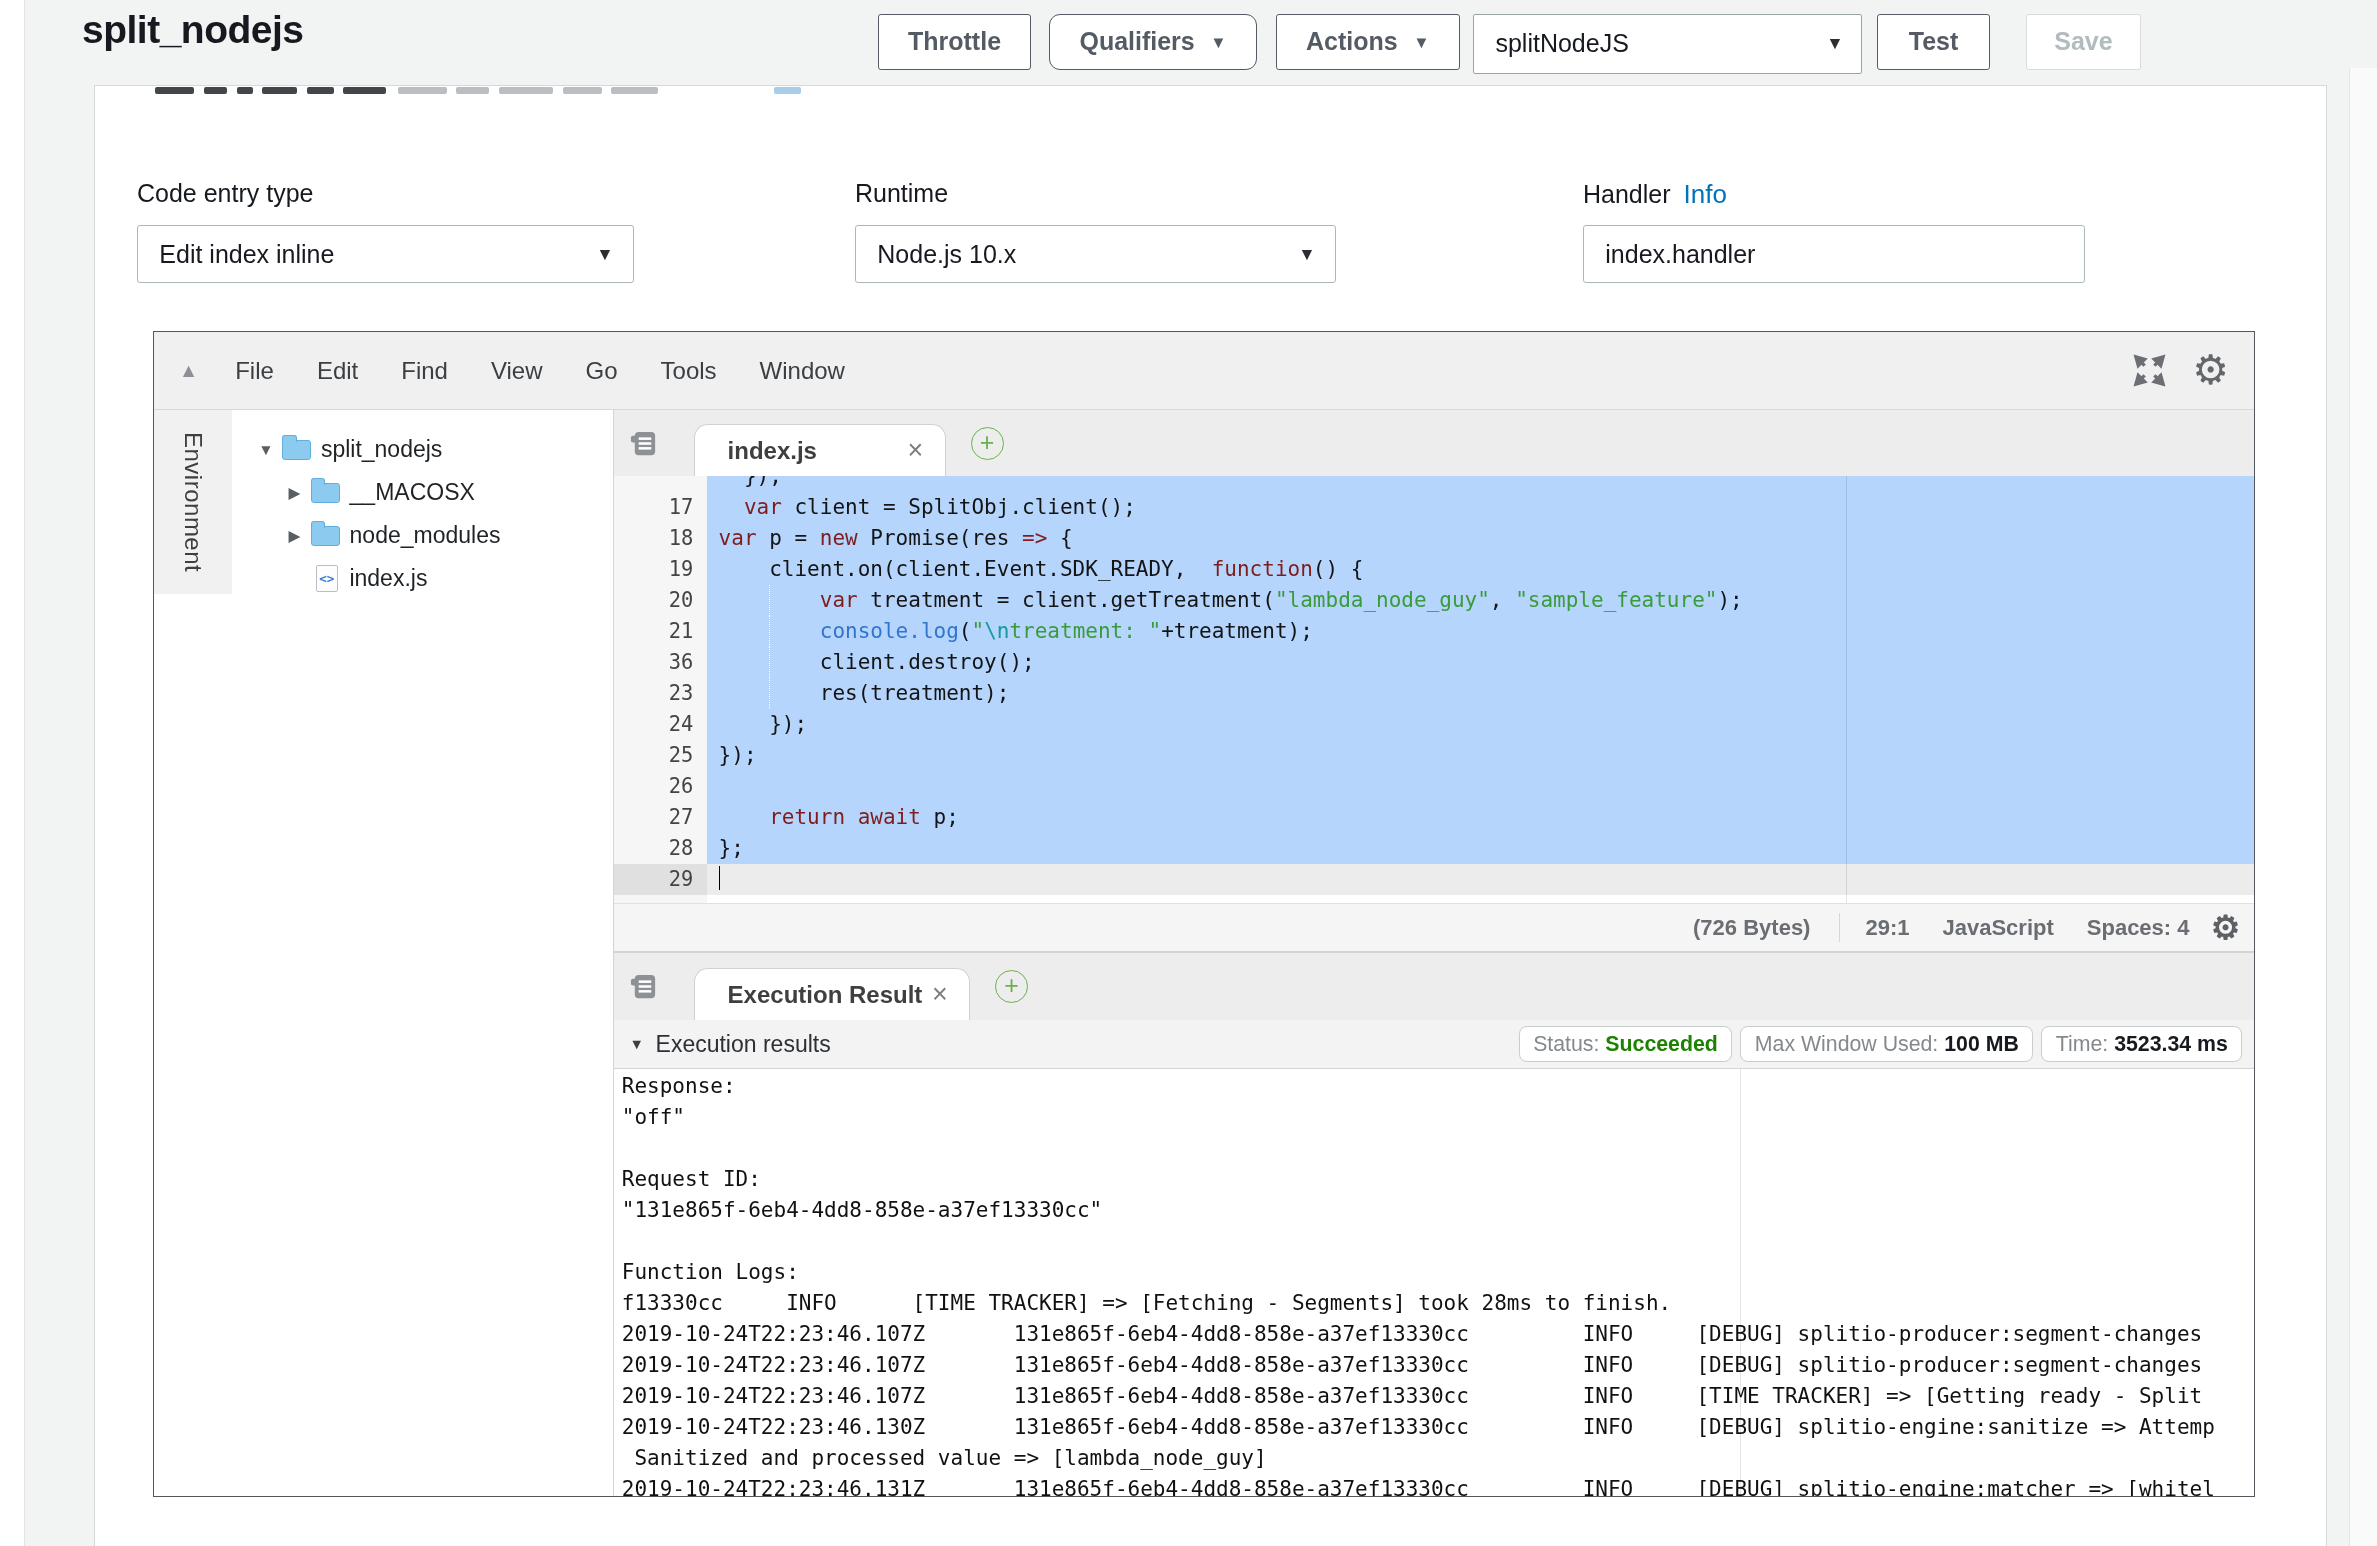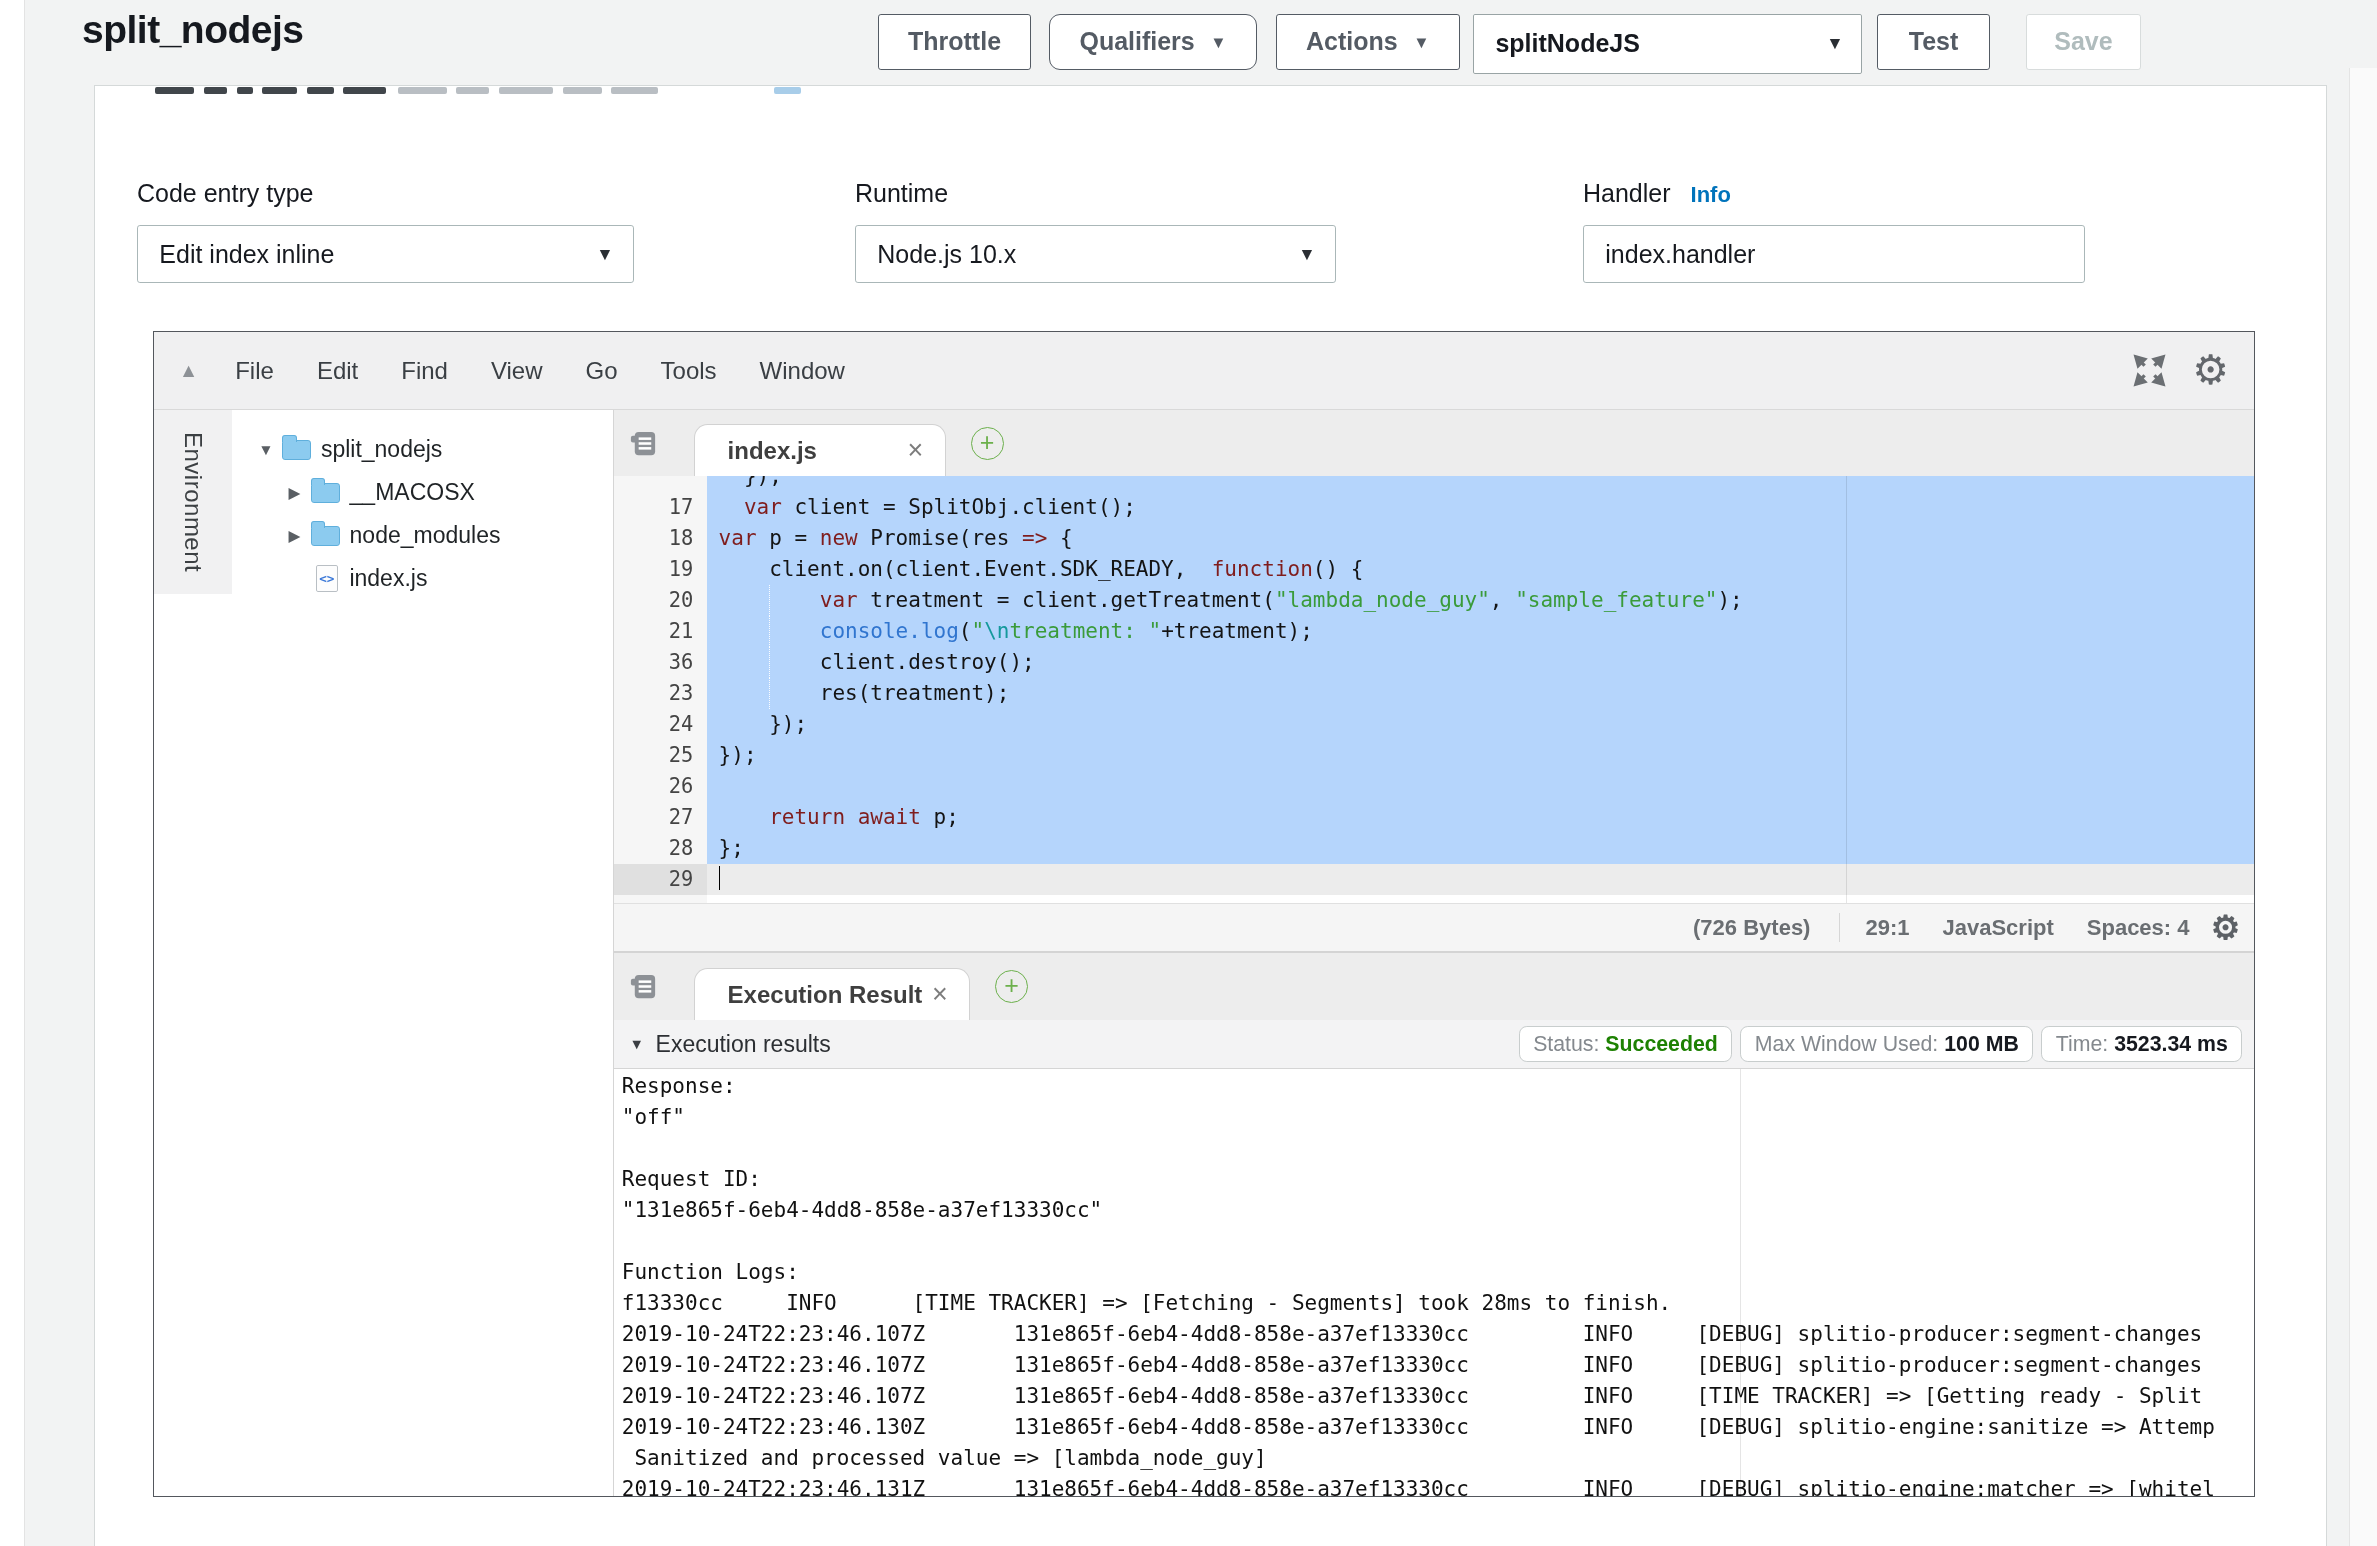--- a/index.html
+++ b/index.html
@@ -11,36 +11,36 @@
   .scrollbar-strip { position:absolute; right:0; top:68px; bottom:0; width:28px; background:#fafafa; border-left:1px solid #e4e4e4; }
 
   
   .page-title { position:absolute; left:82px; top:7.8px; font-size:39px; font-weight:700; color:#16191f; letter-spacing:-0.5px; }
   .header-actions { position:absolute; top:13.6px; left:878px; display:flex; align-items:flex-start; }
   .btn { height:56px; background:#fff; border:1.9px solid #545b64; border-radius:2.9px; color:#545b64; font-size:25px; font-weight:700; display:flex; align-items:center; justify-content:center; padding:0 29px; }
   .btn .caret { font-size:16.5px; margin-left:15.5px; position:relative; top:1px; }
   .btn-throttle { margin-right:18.4px; }
   .btn-qualifiers { margin-right:19.4px;border-radius:11px; }
   .btn-actions { margin-right:13.6px; }
-  .hdr-select { width:389px; height:60px; border:1px solid #99a4a5; border-radius:1.9px; background:#fff; display:flex; align-items:center; justify-content:space-between; padding:0 17.5px 0 21.3px; font-size:25px; color:#16191f; margin-right:14.6px;font-weight:bold; }
+  .hdr-select { width:389px; height:60px; border:1px solid #99a4a5; border-radius:1.9px; background:#fff; display:flex; align-items:center; justify-content:space-between; padding:0 17.5px 0 21.3px; font-size:25px; color:#16191f; margin-right:14.6px; }
   .hdr-select .caret { font-size:17.5px; color:#2a2e33; }
   .btn-test { margin-right:36px; padding:0 31px; }
   .btn-save { border-color:#d8dcdc; color:#b0bcbd; padding:0 27px; }
 
   
   .panel { position:absolute; left:94px; top:85px; width:2233px; bottom:0; background:#fff; border:1px solid #d5d9d9; }
   .clipped-row { position:absolute; left:0; top:1px; height:7.8px; width:100%; overflow:hidden; }
   .clipped-row i { position:absolute; top:0; height:6.8px; border-radius:1.9px; background:#41464b; display:block; }
   .clipped-row i.lt { background:#b9bec3; }
   .clipped-row i.bl { background:#a8cde9; }
 
   
   .field { position:absolute; }
   .field-label { font-size:25px; color:#16191f; position:absolute; top:0; left:0; white-space:nowrap; }
-  .info-link { color:#0073bb; font-weight:700; font-size:22px; margin-left:20px; }
+  .info-link { color:#0073bb; font-weight:400; font-size:26px; margin-left:13px; }
   .control { position:absolute; top:46px; left:0; height:58px; border:1px solid #aab7b8; border-radius:2.9px; background:#fff; display:flex; align-items:center; justify-content:space-between; padding:0 19.4px 0 21.3px; font-size:25px; color:#16191f; }
   .control .caret { font-size:17.5px; color:#2a2e33; }
   input.control { display:block; padding:0 21.3px; font-family:"Liberation Sans",sans-serif; outline:none; }
 
   
   .editor-frame { position:absolute; left:58px; top:245px; width:2102px; height:1166px; border:1.9px solid #53575d; background:#fff; display:flex; flex-direction:column; }
   .menubar { height:78px; background:#f0f0f1; border-bottom:1px solid #d9d9d9; display:flex; align-items:center; padding:0 25px; flex:none; }
   .collapse-caret { color:#8d9196; font-size:19.4px; margin-right:37px; }
   .menu-item { font-size:24px; color:#3a3f44; margin-right:43px; }
   .menubar-right { margin-left:auto; display:flex; align-items:center; gap:25px; }

